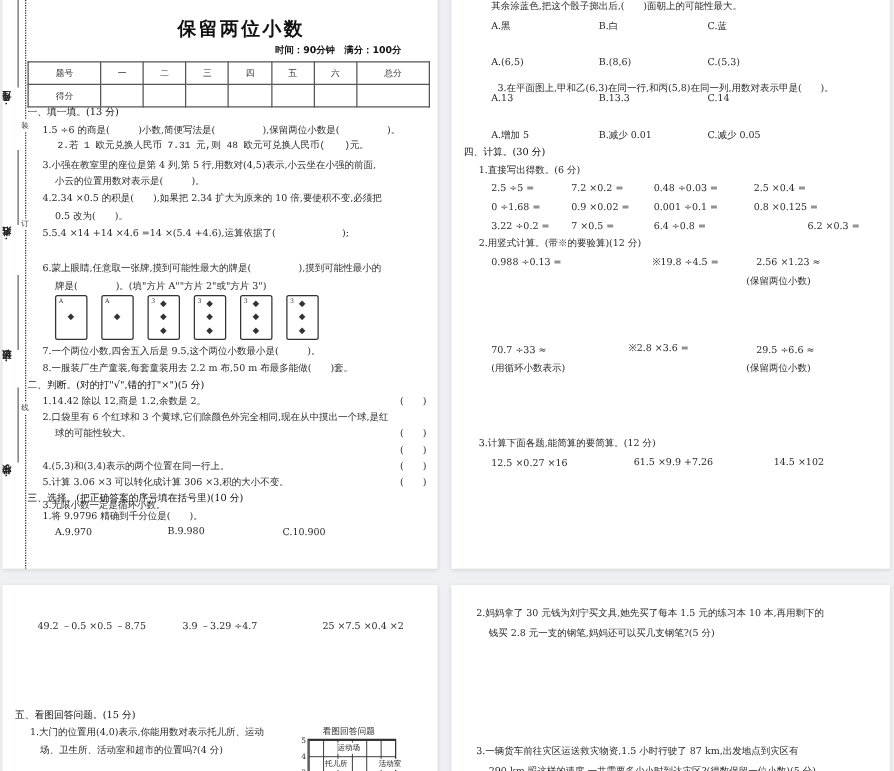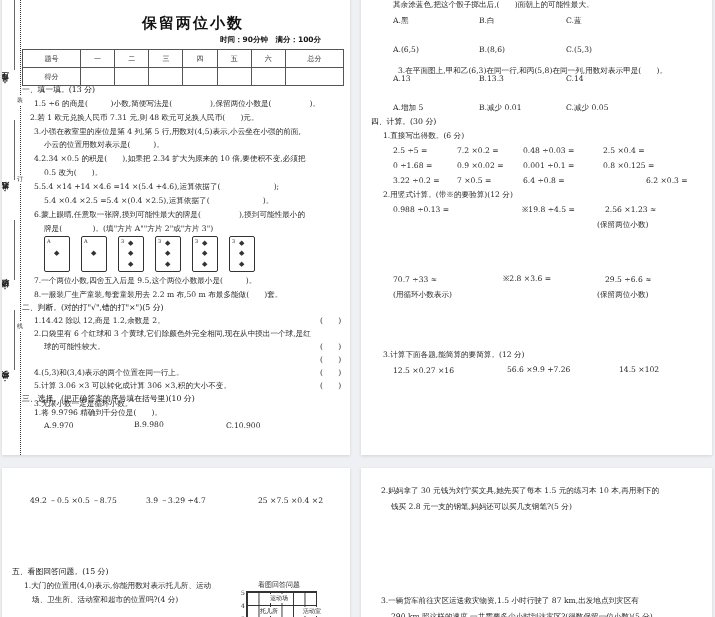--- a/index.html
+++ b/index.html
@@ -67,27 +67,26 @@
             <td></td>
         <td></td>
             <td></td>
         <td></td>
       </tr>
     </tbody>
       </table>
 
     <div class="t h" style="left:20px;top:85px;">一、填一填。(13 分)</div>
     <div class="t" style="left:32px;top:99px;">1.5 ÷6 的商是(　　　)小数,简便写法是(　　　　　),保留两位小数是(　　　　　)。</div>
-    <div class="t" style="left:28px;top:113px;">2.若 1 欧元兑换人民币 7.31 元,则 48 欧元可兑换人民币(　　)元。</div>
+    <div class="t" style="left:44px;top:113px;font-family:Liberation Mono, monospace;">2.若 1 欧元兑换人民币 7.31 元,则 48 欧元可兑换人民币(　　)元。</div>
     <div class="t" style="left:32px;top:127px;">3.小强在教室里的座位是第 4 列,第 5 行,用数对(4,5)表示,小云坐在小强的前面,</div>
     <div class="t" style="left:42px;top:140px;">小云的位置用数对表示是(　　　)。</div>
     <div class="t" style="left:32px;top:154px;">4.2.34 ×0.5 的积是(　　),如果把 2.34 扩大为原来的 10 倍,要使积不变,必须把</div>
     <div class="t" style="left:42px;top:168px;">0.5 改为(　　)。</div>
     <div class="t" style="left:32px;top:182px;">5.5.4 ×14 +14 ×4.6 =14 ×(5.4 +4.6),运算依据了(　　　　　　　);</div>
-    <div class="t" style="left:42px;top:196px;">5.4 ×0.4 ×2.5 =5.4 ×(0.4 ×2.5),运算依据了(　　　　　　　)。</div>
     <div class="t" style="left:32px;top:210px;">6.蒙上眼睛,任意取一张牌,摸到可能性最大的牌是(　　　　　),摸到可能性最小的</div>
     <div class="t" style="left:42px;top:224px;">牌是(　　　　)。(填"方片 A""方片 2"或"方片 3")</div>
 
     <div class="cards" style="top:236px;">
       <div class="card">
           <span class="c" style="left:2px;top:1px;">A</span>
           <span class="d" style="top:12px;">◆</span>
         </div>
       <div class="card">
           <span class="c" style="left:2px;top:1px;">A</span>
@@ -183,21 +182,21 @@
     <div class="t" style="left:236px;top:220px;">(保留两位小数)</div>
 
     <div class="t" style="left:32px;top:275px;">70.7 ÷33 ≈</div>
     <div class="t" style="left:142px;top:274px;">※2.8 ×3.6 =</div>
     <div class="t" style="left:244px;top:275px;">29.5 ÷6.6 ≈</div>
     <div class="t" style="left:32px;top:290px;">(用循环小数表示)</div>
     <div class="t" style="left:236px;top:290px;">(保留两位小数)</div>
 
     <div class="t" style="left:22px;top:350px;">3.计算下面各题,能简算的要简算。(12 分)</div>
     <div class="t" style="left:32px;top:366px;">12.5 ×0.27 ×16</div>
-    <div class="t" style="left:146px;top:365px;">56.6 ×9.9 +7.26</div>
+    <div class="t" style="left:146px;top:365px;">61.5 ×9.9 +7.26</div>
     <div class="t" style="left:258px;top:365px;">14.5 ×102</div>
   </div>
 </div>
 
 <div class="page" id="p3">
   <div class="t" style="left:28px;top:28px;">49.2 －0.5 ×0.5 －8.75</div>
   <div class="t" style="left:144px;top:28px;">3.9 －3.29 ÷4.7</div>
   <div class="t" style="left:256px;top:28px;">25 ×7.5 ×0.4 ×2</div>
 
   <div class="t h" style="left:10px;top:99px;">五、看图回答问题。(15 分)</div>

